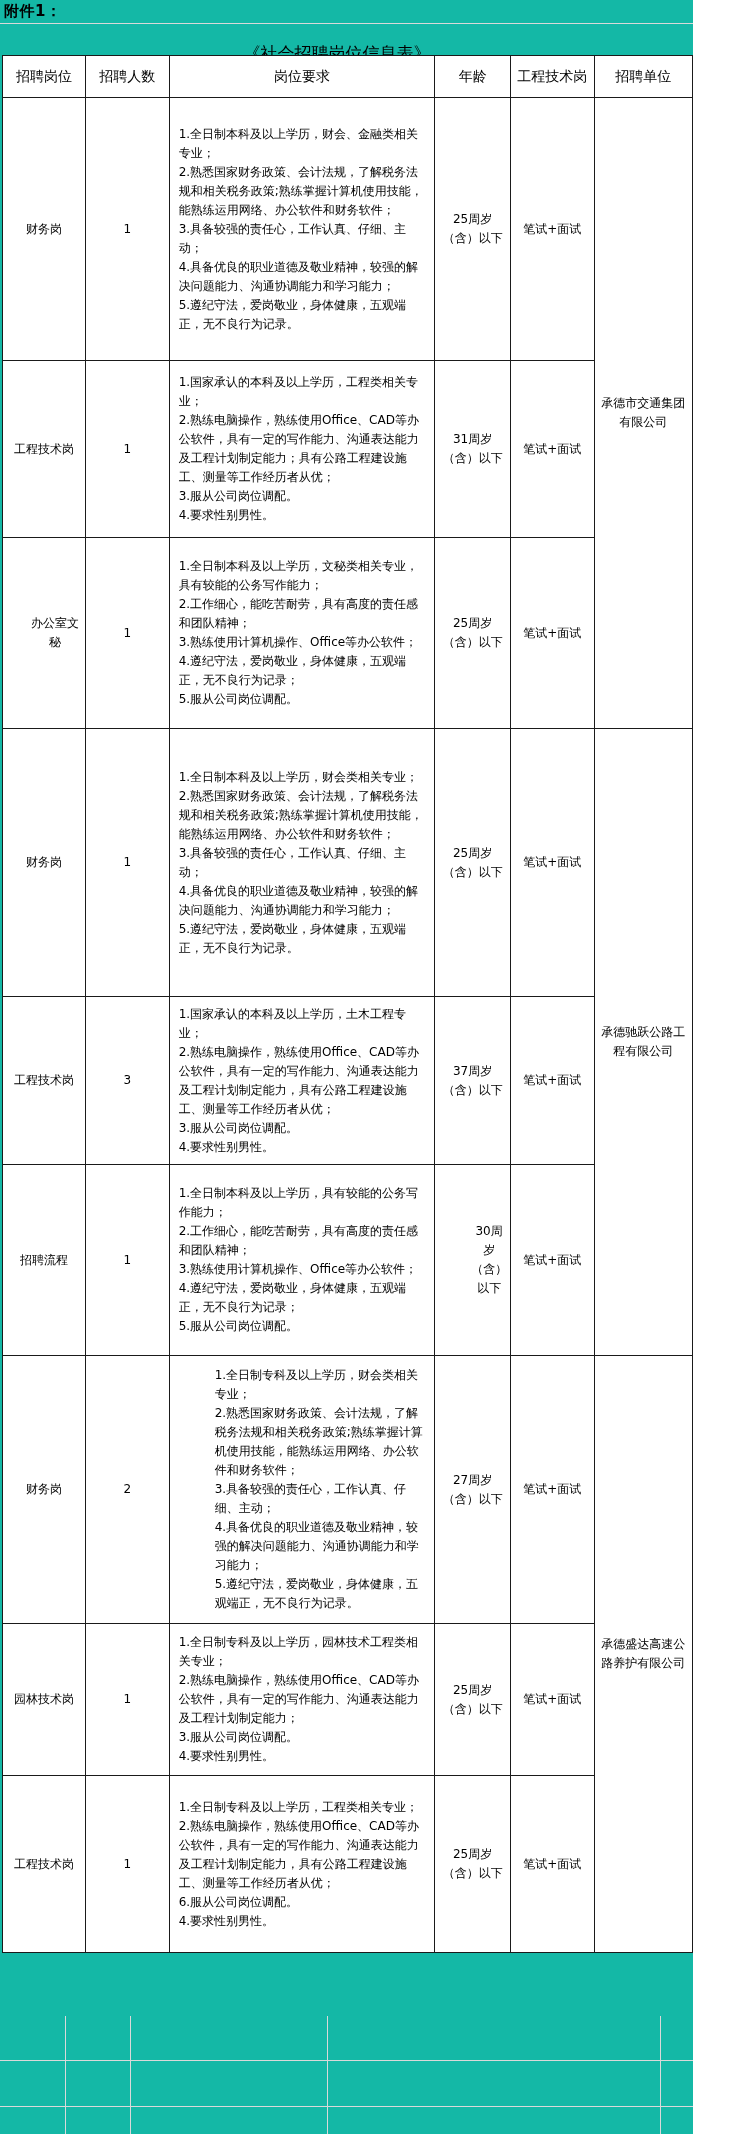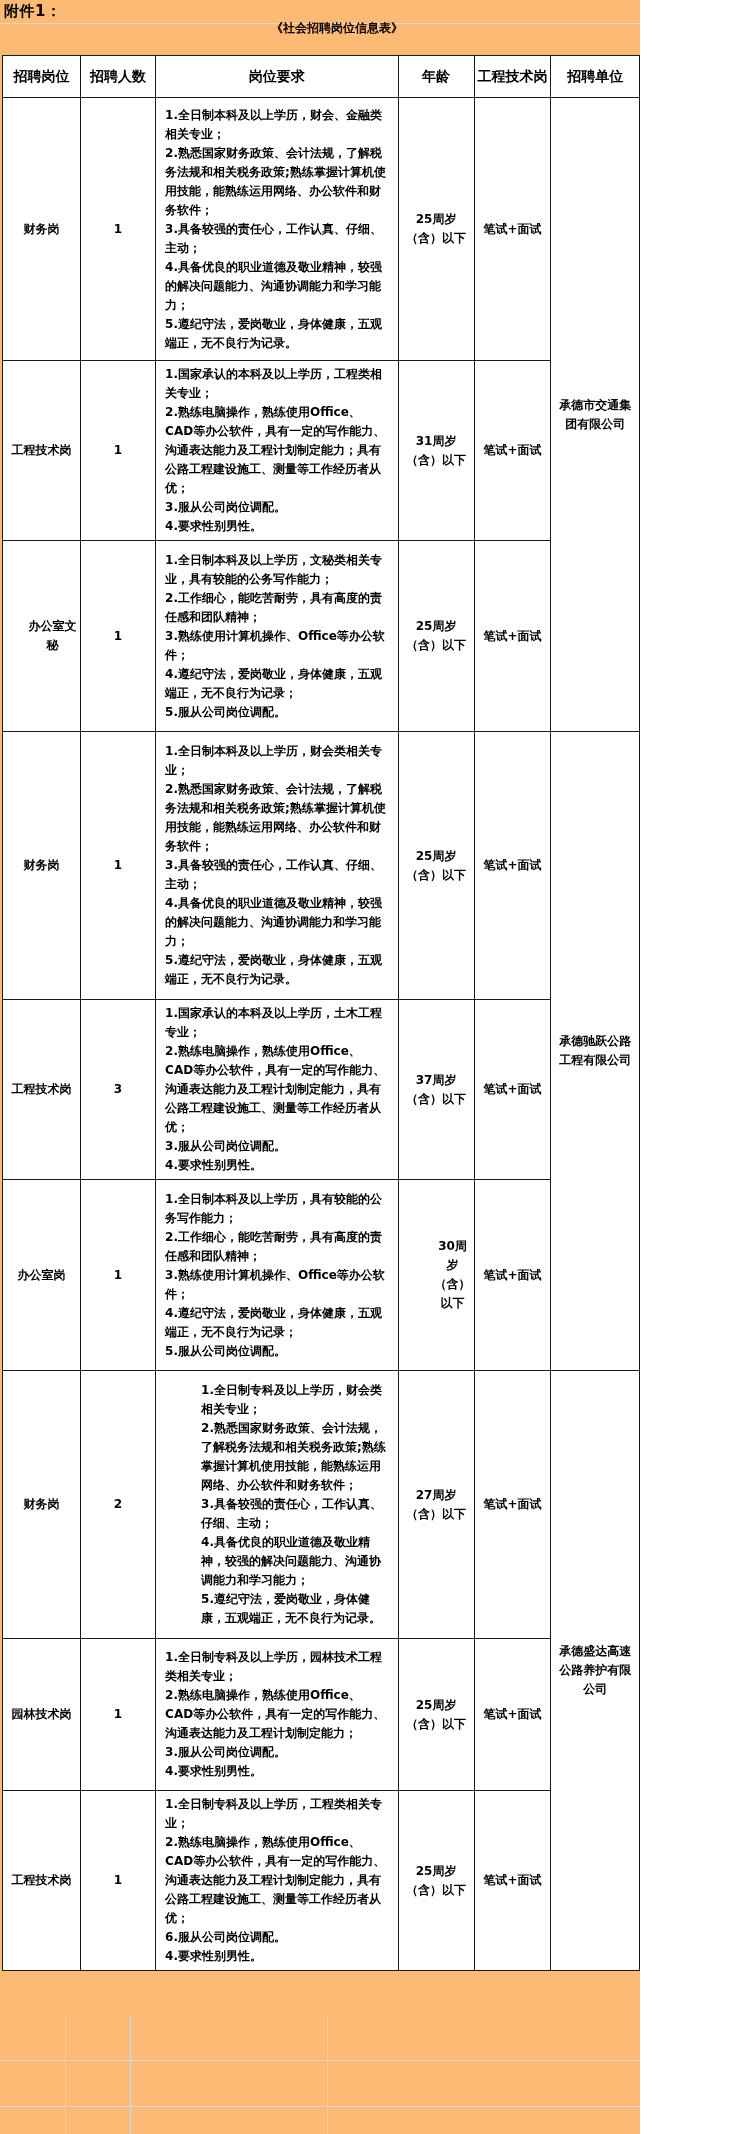--- a/index.html
+++ b/index.html
@@ -1,40 +1,40 @@
 <!DOCTYPE html>
 <html><head>
 <meta charset="utf-8">
 <style>
   html,body{margin:0;padding:0;background:#fff;}
   .sheet{
     position:relative;
-    width:640px;height:2134px;
-    background:#fdba74;
+    width:693px;height:2134px;
+    background:#14b8a6;
     font-family:"DejaVu Sans","Liberation Sans",sans-serif;
     color:#000;
     overflow:hidden;
   }
   .attach{
     position:absolute;top:2px;left:4px;
     font-size:15px;font-weight:bold;letter-spacing:0.5px;
   }
   .hline{position:absolute;left:0;width:740px;height:1px;background:#d9d9d9;}
   .vline{position:absolute;width:1px;background:#d9d9d9;}
   .title{
-    position:absolute;top:20px;left:0;width:674px;
-    text-align:center;font-size:12px;font-weight:bold;
+    position:absolute;top:42px;left:0;width:674px;
+    text-align:center;font-size:17px;font-weight:normal;
   }
   table.main{
     position:absolute;top:55px;left:2px;
     border-collapse:collapse;table-layout:fixed;
   }
   table.main th, table.main td{
     border:1px solid #1a1a1a;
-    font-weight:bold;
+    font-weight:normal;
     background:#fff;
     margin-left:16px;
   }
   table.main th{
     height:41px;font-size:14px;text-align:center;vertical-align:middle;padding:0;
   }
   td.cell{vertical-align:middle;font-size:12px;line-height:19px;}
   td.pos,td.cnt,td.age,td.proc,td.unit{text-align:center;padding:0 3px;}
   td.req{
     text-align:left;padding:4px 9px;
@@ -132,21 +132,21 @@
           <td class="cell pos" style="border-color: rgb(26, 26, 26);">工程技术岗</td>
           <td class="cell cnt" style="border-color: rgb(26, 26, 26);">3</td>
           <td class="cell req" style="border-color: rgb(26, 26, 26);">1.国家承认的本科及以上学历，土木工程专业；
 2.熟练电脑操作，熟练使用Office、CAD等办公软件，具有一定的写作能力、沟通表达能力及工程计划制定能力，具有公路工程建设施工、测量等工作经历者从优；
 3.服从公司岗位调配。
 4.要求性别男性。</td>
           <td class="cell age" style="border-color: rgb(26, 26, 26);">37周岁（含）以下</td>
           <td class="cell proc" style="border-color: rgb(26, 26, 26);">笔试+面试</td>
         </tr>
         <tr style="height: 191px;">
-          <td class="cell pos" style="border-color: rgb(26, 26, 26);">办公室岗</td>
+          <td class="cell pos" style="border-color: rgb(26, 26, 26);">招聘流程</td>
           <td class="cell cnt" style="border-color: rgb(26, 26, 26);">1</td>
           <td class="cell req" style="border-color: rgb(26, 26, 26);">1.全日制本科及以上学历，具有较能的公务写作能力；
 2.工作细心，能吃苦耐劳，具有高度的责任感和团队精神；
 3.熟练使用计算机操作、Office等办公软件；
 4.遵纪守法，爱岗敬业，身体健康，五观端正，无不良行为记录；
 5.服从公司岗位调配。</td>
           <td class="cell age" style="border-color: rgb(26, 26, 26); padding-left: 36px;">30周岁（含）以下</td>
           <td class="cell proc" style="border-color: rgb(26, 26, 26);">笔试+面试</td>
         </tr>
         <tr style="height: 268px;">

